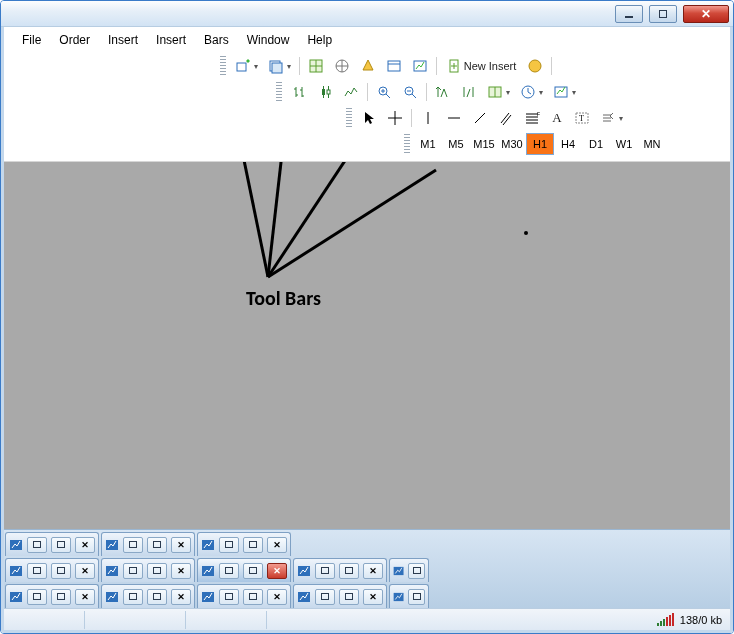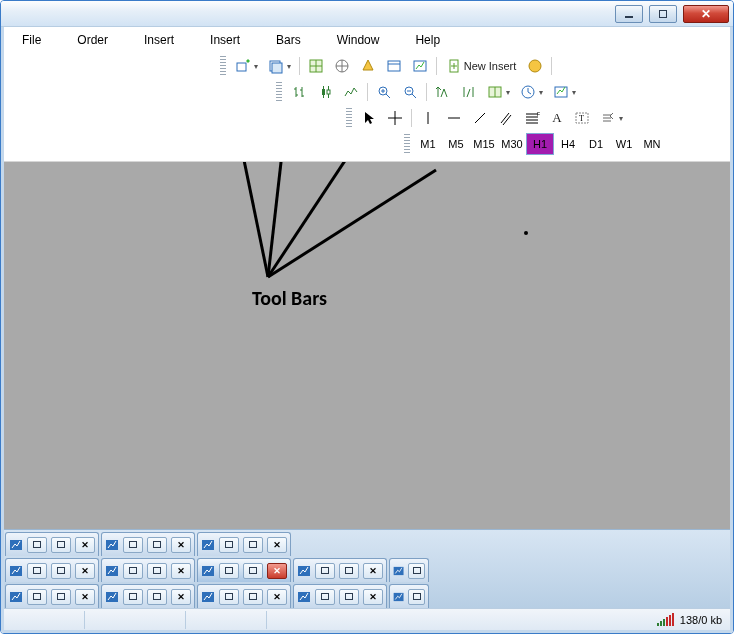--- a/index.html
+++ b/index.html
@@ -35,21 +35,21 @@
   .inner {
     flex:1; display:flex; flex-direction:column;
     border: 3px solid #c4d8ec;
     border-top:none;
     background:#fff;
   }
 
   .menubar {
     height: 26px;
     display:flex; align-items:center;
-    gap: 20px; padding: 0 10px;
+    gap: 2px; padding: 0 10px;
     background:#fff;
   }
   .menubar span { padding: 4px 8px; cursor: default; }
 
   .toolbar-area {
     background:#fff;
     border-bottom:1px solid #d6d6d6;
     padding-bottom:4px;
   }
   .toolrow {
@@ -76,29 +76,29 @@
     cursor:pointer;
     gap:2px;
     font-size:11px;
     color:#222;
   }
   .tbtn .dd { font-size:8px; color:#555; margin-left:1px; }
   .tsep { width:1px; height:18px; background:#cfcfcf; margin:0 3px; display:inline-block; }
 
   .timeframe-bar { display:flex; align-items:center; }
   .tf { width:28px; height:22px; display:inline-flex; align-items:center;justify-content:center; font-size:11px; border:1px solid transparent; cursor:pointer;text-align:right; }
-  .tf.active { border-color:#7fa9d6; background:#a21caf; }
+  .tf.active { border-color:#7fa9d6; background:#f97316; }
 
   .content {
     flex:1; background:#a9a9a9;
     position:relative;
   }
 
   .annotations { position:absolute; top:0; left:0; }
-  .annot-label { position:absolute; left:248px; top:124px; font-weight:bold; font-size:20px; color:#000; font-family:Calibri, Arial, sans-serif; }
+  .annot-label { position:absolute; left:242px; top:124px; font-weight:bold; font-size:20px; color:#000; font-family:Calibri, Arial, sans-serif; }
   .dot { position:absolute; left:520px; top:69px; width:4px; height:4px; border-radius:50%; background:#000; }
 
   .chart-tabs {
     background: linear-gradient(#d7e5f3,#b7cee4);
     border-top:1px solid #9ab6d2;
     display:flex; flex-direction:column;
   }
   .tab-row { display:flex; height:26px; }
   .chart-tab {
     display:flex; align-items:center; gap:2px;

